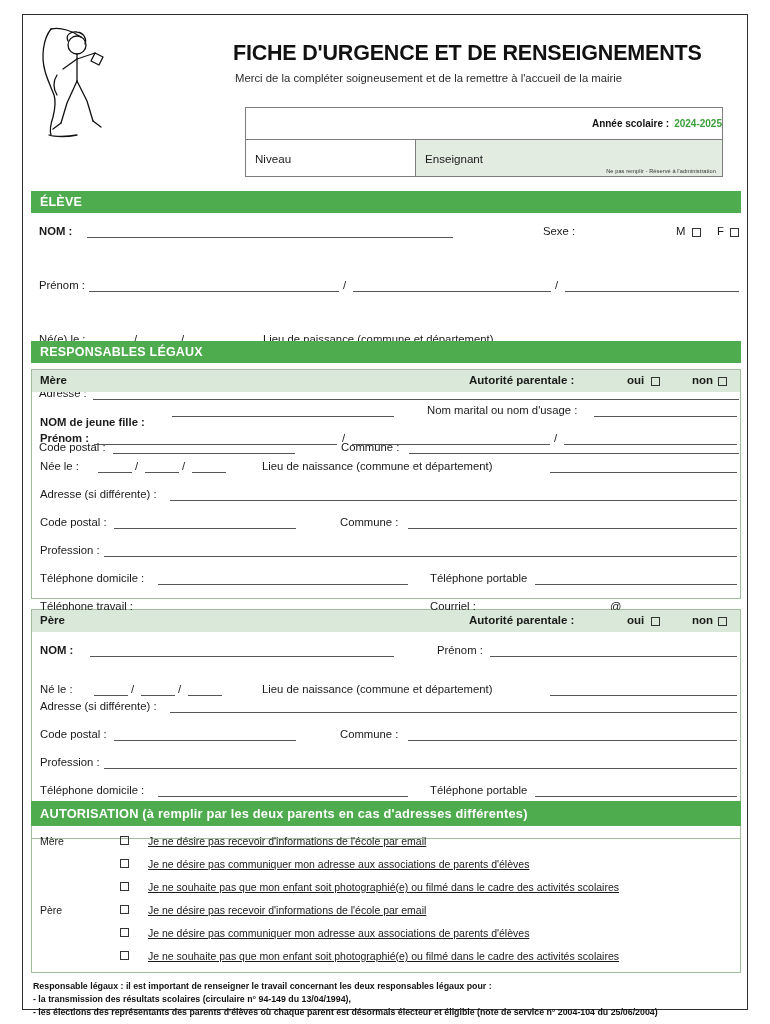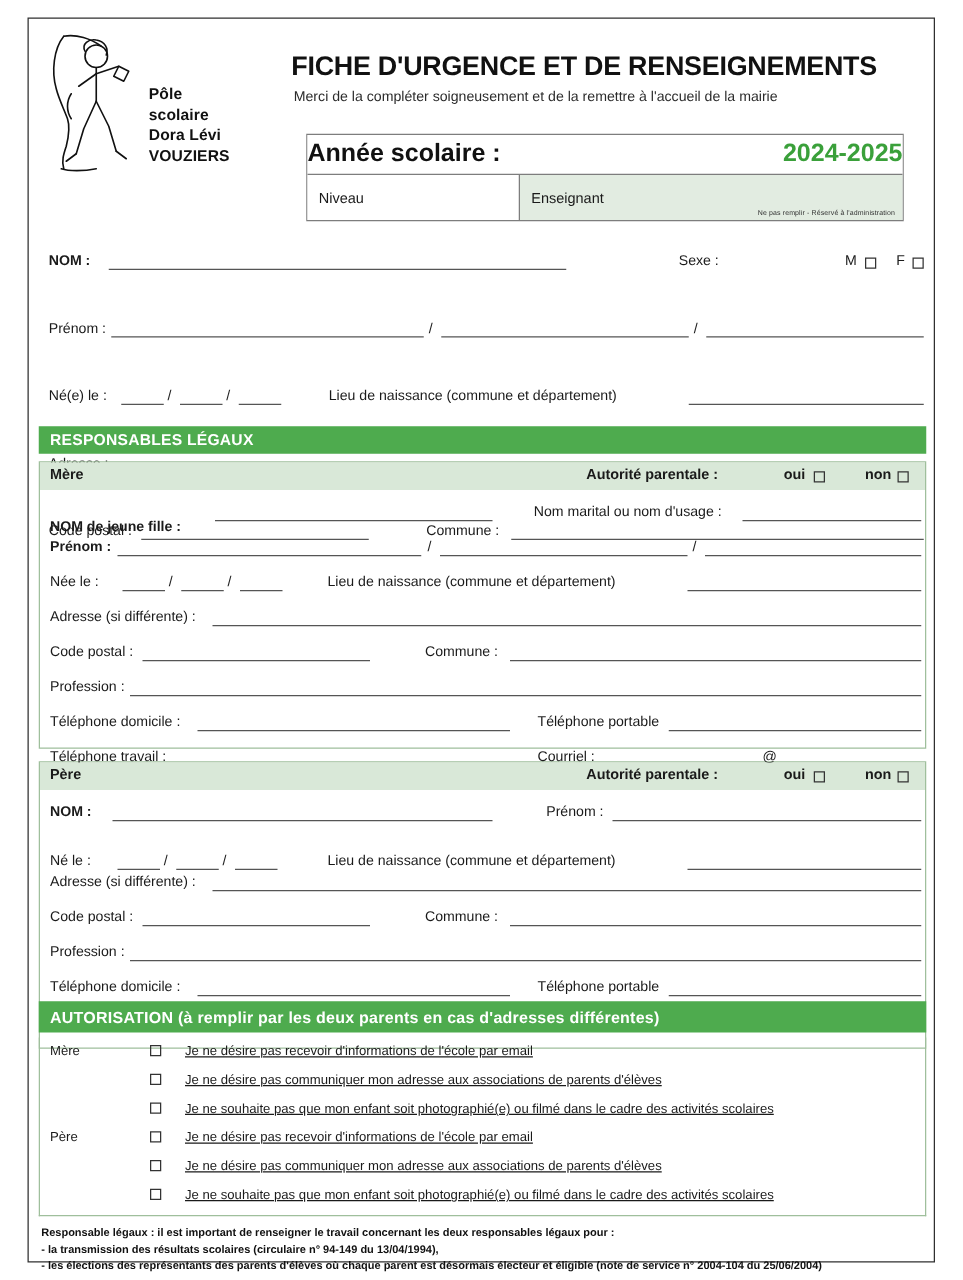--- a/index.html
+++ b/index.html
@@ -67,22 +67,22 @@
 
   
   .yearbox {
     position: absolute;
     left: 214px; top: 84px;
     width: 478px;
     border: 1px solid #7d7d7d;
   }
   .yearbox .row1 {
     height: 32px;
-    display: flex; align-items: center; justify-content: space-between;
-    font-size: 20px; font-weight: bold; color: #111;
+    display: flex; align-items: center; justify-content: flex-end;
+    font-size: 10px; font-weight: bold; color: #111;
     border-bottom: 1px solid #7d7d7d;
     background: #fff;
   }
   .yearbox .row1 .green { color: #3aa03a; margin-left: 5px; }
   .yearbox .row2 { display: flex; height: 36px; }
   .yearbox .cell-niveau {
     width: 170px;
     border-right: 1px solid #7d7d7d;
     display: flex; align-items: center;
     padding-left: 9px;
@@ -185,26 +185,20 @@
            <path d="M40 36 L58 30"></path>
            <path d="M58 30 L66 34 L62 42 L54 38 Z"></path>
            <path d="M40 58 L30 80 L24 100"></path>
            <path d="M40 58 L50 78 L56 98"></path>
            <path d="M24 100 L16 106"></path>
            <path d="M56 98 L64 104"></path>
            <path d="M20 52 C16 58, 16 66, 20 72"></path>
            <path d="M12 112 C18 114, 30 114, 40 112"></path>
          </g>
        </svg>
-       <div class="logo-text">
-         <div>Pôle</div>
-         <div>scolaire</div>
-         <div>Dora Lévi</div>
-         <div>VOUZIERS</div>
-       </div>
      </div>
      <div class="title-main">FICHE D'URGENCE ET DE RENSEIGNEMENTS</div>
      <div class="title-sub">Merci de la compléter soigneusement et de la remettre à l'accueil de la mairie</div>
    </div>
 
    <div class="yearbox">
      <div class="row1">
        <span>Année scolaire :</span>
        <span class="green">2024-2025</span>
      </div>
@@ -213,20 +207,21 @@
          <span>Niveau</span>
        </div>
        <div class="cell-ens">
          <span>Enseignant</span>
          <span class="note">Ne pas remplir - Réservé à l'administration</span>
        </div>
      </div>
    </div>
 
    <div style="position:absolute; left:0; top:168px; width:710px;">
+     <div class="bar">ÉLÈVE</div>
 
      <div class="block" style="margin-top:8px; height:122px;">
 
        <div class="frow" style="top:0;">
          <span class="lbl b" style="left:8px; top:4px;">NOM :</span>
          <span class="line" style="left:56px; top:16px; width:366px;"></span>
          <span class="lbl" style="left:512px; top:4px;">Sexe :</span>
          <span class="lbl" style="left:645px; top:4px;">M</span>
          <span style="position:absolute; left:661px; top:7px; width:9px; height:9px; border:1px solid #333;"></span>
          <span class="lbl" style="left:686px; top:4px;">F</span>

